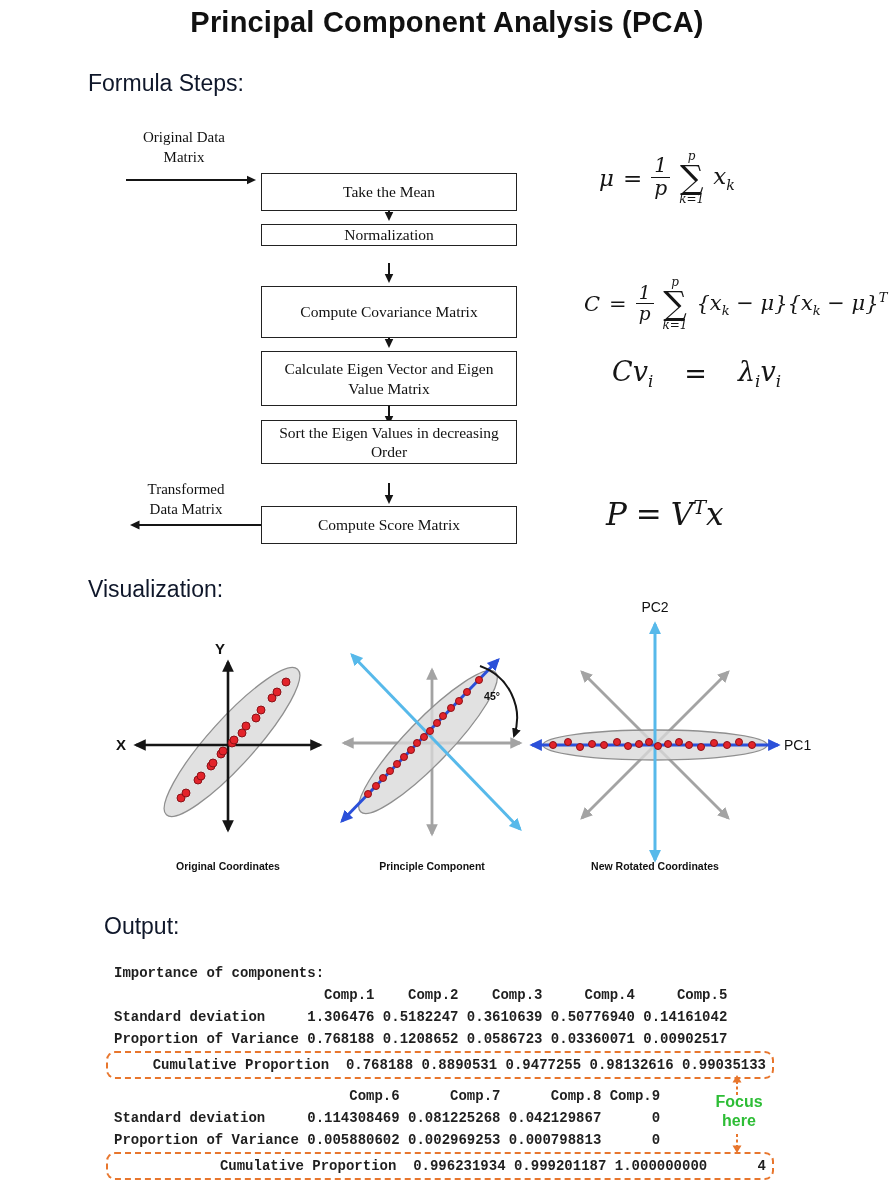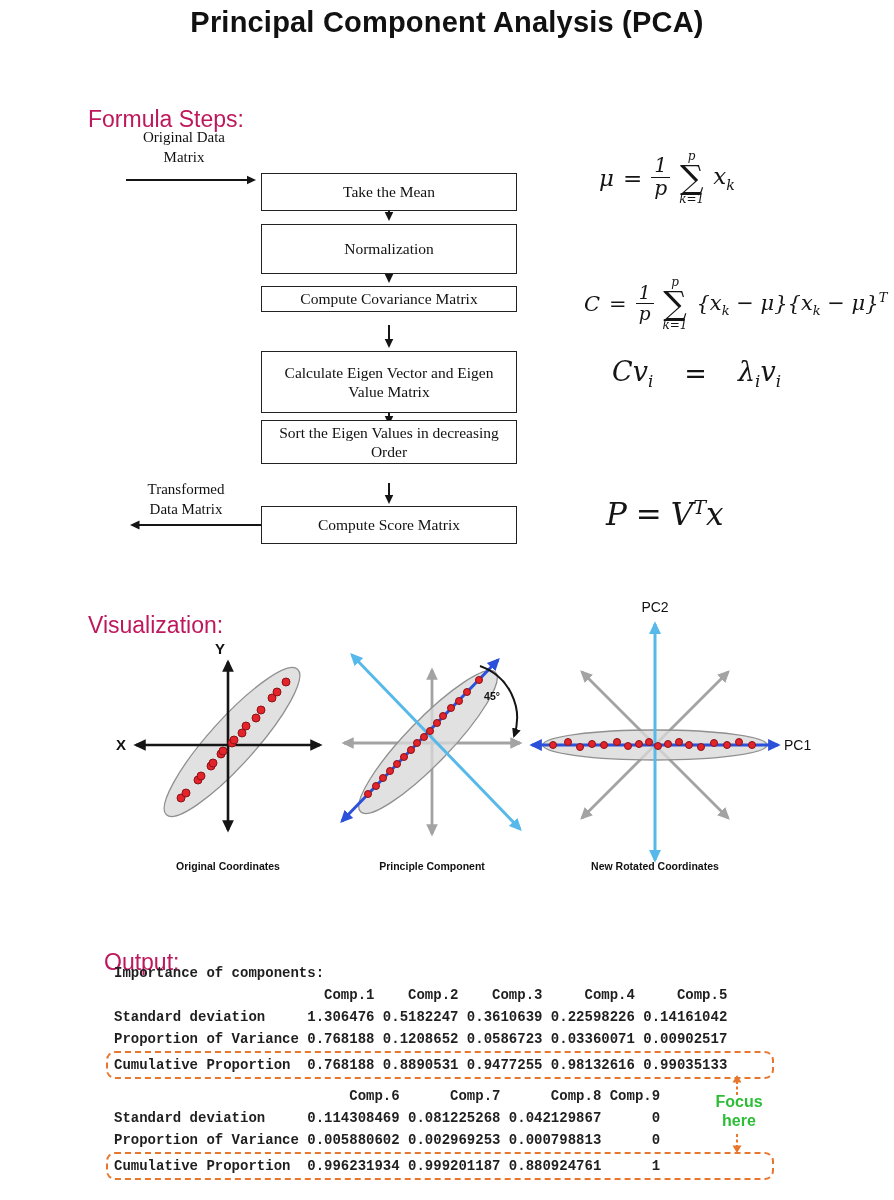--- a/index.html
+++ b/index.html
@@ -1,21 +1,21 @@
 <!DOCTYPE html>
 <html style="--accent-blue: #2b50d9; --accent-cyan: #57b9ea; --axis-gray: #a3a3a3; --dot-red: #e3242b; --highlight-orange: #e8762d; --focus-green: #2ebd36;"><head>
 <meta charset="utf-8">
 <style>
   html,body{margin:0;padding:0;background:#fff;}
   .page{position:relative;width:894px;height:1200px;background:#fff;overflow:hidden;
         font-family:"Liberation Sans",sans-serif;color:#111;border-radius:12px;}
 
   .page-title{position:absolute;top:6px;left:0;width:894px;text-align:center;
               font-size:29px;font-weight:600;letter-spacing:.2px;}
-  .section-heading{position:absolute;font-size:23px;font-weight:400;color:#be185d;margin-top:36px;}
+  .section-heading{position:absolute;font-size:23px;font-weight:400;color:#0f172a;}
 
   
   .flow-svg{position:absolute;left:0;top:0;pointer-events:none;}
   .flow-box{position:absolute;left:261px;width:256px;border:1.6px solid #222;background:#fff;
             display:flex;align-items:center;justify-content:center;text-align:center;
             font-family:"Liberation Serif",serif;font-size:15.5px;color:#111;
             padding:2px 14px;box-sizing:border-box;line-height:1.25;}
   .flow-label{position:absolute;font-family:"Liberation Serif",serif;font-size:15px;
               text-align:center;color:#111;line-height:1.3;}
 
@@ -46,21 +46,21 @@
   .axis-letter{font-family:"Liberation Sans",sans-serif;font-size:15px;font-weight:700;fill:#111;}
   .pc-letter{font-family:"Liberation Sans",sans-serif;font-size:14px;fill:#111;}
   .angle-text{font-family:"Liberation Sans",sans-serif;font-size:10.5px;font-weight:700;fill:#111;}
 
   
   .console{position:absolute;left:114px;top:962px;width:652px;
            font-family:"Liberation Mono",monospace;font-size:14px;font-weight:700;
            line-height:22px;color:#1f1f1f;}
   .console-line{white-space:pre;}
   .console-line.hl{border:2px dashed var(--highlight-orange,#e8762d);border-radius:9px;
-                   padding:1px 6px;margin:1px -8px;}
+                   padding:1px 6px;margin:1px -8px;text-align:right;}
   .console-table2{margin-top:6px;}
   .focus-label{position:absolute;left:702px;top:1092px;width:74px;text-align:center;
                color:var(--focus-green,#2ebd36);font-weight:700;font-size:16px;line-height:19px;}
   .focus-arrow{position:absolute;}
 </style>
 </head>
 <body>
 
 <svg width="0" height="0" style="position:absolute" aria-hidden="true">
   <defs>
@@ -92,23 +92,23 @@
     <line x1="389" y1="325" x2="389" y2="346" style="stroke:#151515;stroke-width:2" marker-end="url(#ah-black)"></line>
     <line x1="389" y1="406" x2="389" y2="423" style="stroke:#151515;stroke-width:2" marker-end="url(#ah-black)"></line>
     <line x1="389" y1="483" x2="389" y2="502" style="stroke:#151515;stroke-width:2" marker-end="url(#ah-black)"></line>
     <line x1="261" y1="525" x2="132" y2="525" style="stroke:#151515;stroke-width:2" marker-end="url(#ah-black)"></line>
   </svg>
 
   <div class="flow-label" style="left:128px;top:128px;width:112px;">Original Data Matrix</div>
   <div class="flow-label" style="left:132px;top:480px;width:108px;">Transformed Data Matrix</div>
 
   <div class="flow-box" style="top:161px;height:38px;margin-top:12px;">Take the Mean</div>
-  <div class="flow-box" style="top:224px;height:50px;">Normalization</div>
-  <div class="flow-box" style="top:286px;height:26px;">Compute Covariance Matrix</div>
-  <div class="flow-box" style="top:351px;height:62px;">Calculate Eigen Vector and Eigen Value Matrix</div>
+  <div class="flow-box" style="top:224px;height:22px;">Normalization</div>
+  <div class="flow-box" style="top:286px;height:52px;">Compute Covariance Matrix</div>
+  <div class="flow-box" style="top:351px;height:55px;">Calculate Eigen Vector and Eigen Value Matrix</div>
   <div class="flow-box" style="top:420px;height:44px;">Sort the Eigen Values in decreasing Order</div>
   <div class="flow-box" style="top:506px;height:38px;">Compute Score Matrix</div>
 
   <div class="formula" style="left:599px;top:150px;">
     <span>μ</span>
     <span class="fop">=</span>
     <span class="frac">
       <span class="num">1</span>
       <span class="den">p</span>
     </span>
@@ -236,29 +236,29 @@
     <text class="pc-letter" x="256" y="152">PC1</text>
   </svg>
   <div class="plot-caption" style="left:655px;top:860px;">New Rotated Coordinates</div>
 
   <div class="section-heading" style="left:104px;top:913px;">Output:</div>
 
   <div class="console">
     <div class="console-line">Importance of components:</div>
     <div>
         <div class="console-line">                         Comp.1    Comp.2    Comp.3     Comp.4     Comp.5</div>
-        <div class="console-line">Standard deviation     1.306476 0.5182247 0.3610639 0.22598226 0.14161042</div>
+        <div class="console-line">Standard deviation     1.306476 0.5182247 0.3610639 0.50776940 0.14161042</div>
         <div class="console-line">Proportion of Variance 0.768188 0.1208652 0.0586723 0.03360071 0.00902517</div>
         <div class="console-line hl">Cumulative Proportion  0.768188 0.8890531 0.9477255 0.98132616 0.99035133</div>
       </div>
     <div class="console-table2">
         <div class="console-line">                            Comp.6      Comp.7      Comp.8 Comp.9</div>
         <div class="console-line">Standard deviation     0.114308469 0.081225268 0.042129867      0</div>
         <div class="console-line">Proportion of Variance 0.005880602 0.002969253 0.000798813      0</div>
-        <div class="console-line hl">Cumulative Proportion  0.996231934 0.999201187 0.880924761      1</div>
+        <div class="console-line hl">Cumulative Proportion  0.996231934 0.999201187 1.000000000      4</div>
       </div>
   </div>
 
   <div class="focus-label">Focus here</div>
 
   <svg class="focus-arrow" style="left:729px;top:1074px;" width="16" height="22">
     <path d="M8,21 L8,8" style="stroke:var(--highlight-orange,#e8762d);stroke-width:2;stroke-dasharray:3 2.5;fill:none"></path>
     <path d="M3.5,8.5 L8,1 L12.5,8.5 z" style="fill:var(--highlight-orange,#e8762d)"></path>
   </svg>
   <svg class="focus-arrow" style="left:729px;top:1133px;" width="16" height="22">

